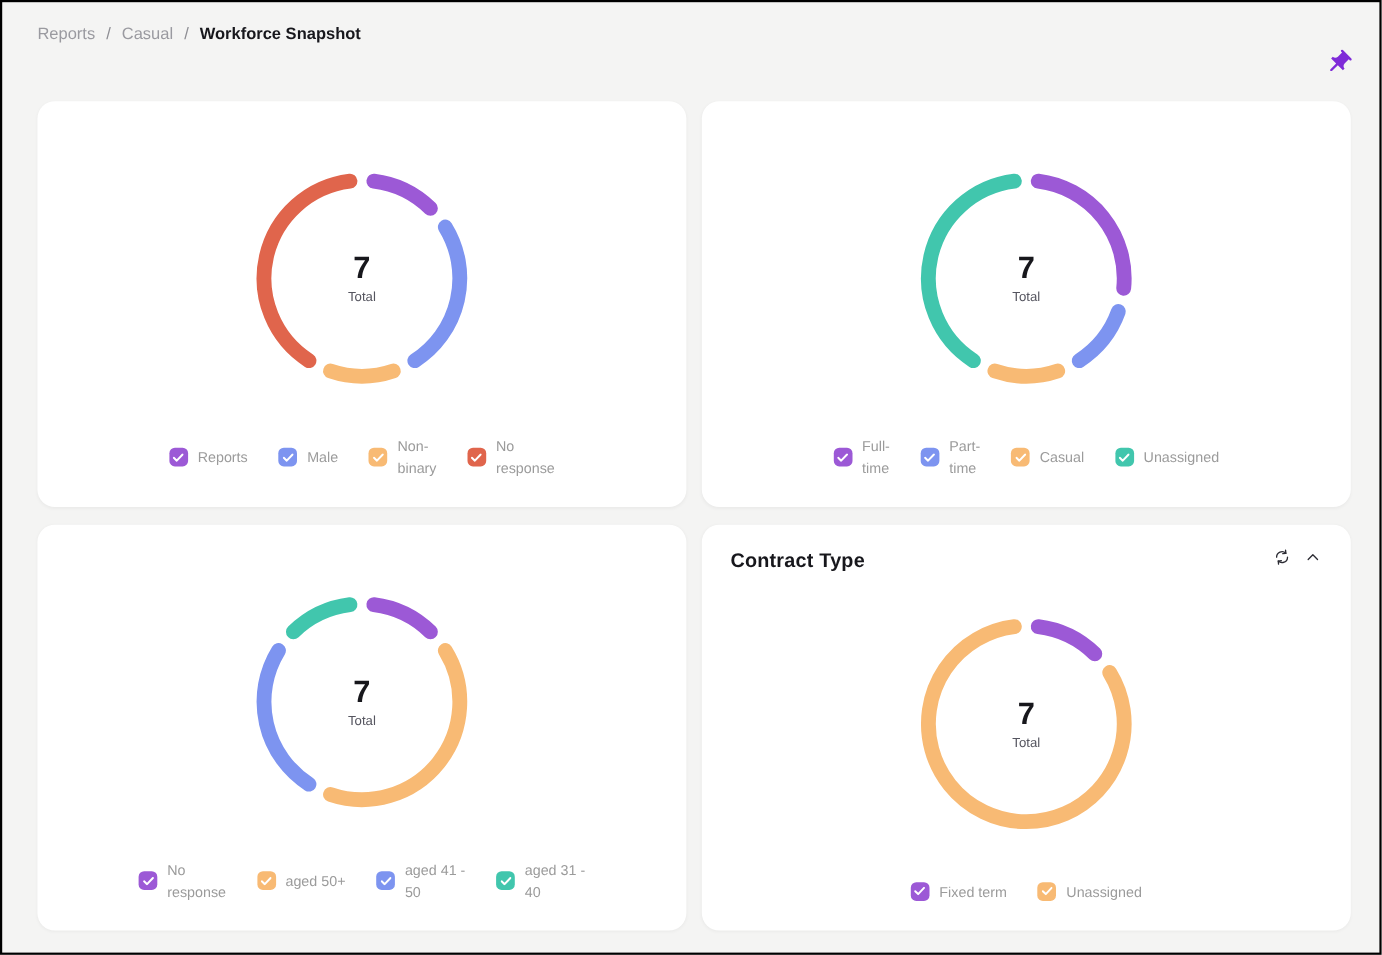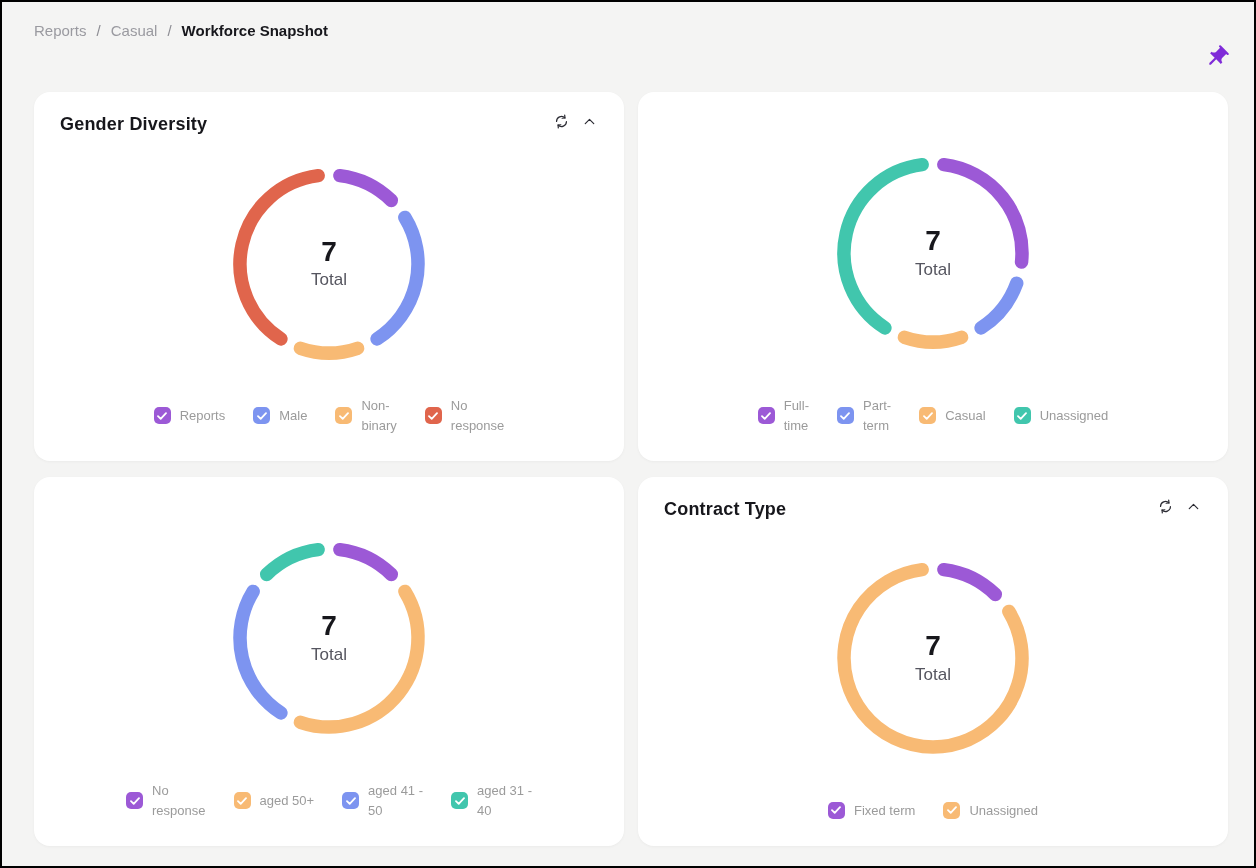--- a/index.html
+++ b/index.html
@@ -25,21 +25,21 @@
   }
   .card-header{display:flex;justify-content:space-between;align-items:flex-start;}
   .card-title{font-size:18px;font-weight:700;color:#17171c;letter-spacing:.2px;}
   .card-actions{display:flex;gap:10px;align-items:center;margin-top:-2px;}
   .icon-btn{width:18px;height:18px;cursor:pointer;color:#2b2b33;display:flex;align-items:center;justify-content:center;}
   .icon-btn svg{display:block;}
   
   .chart-wrap{position:relative;flex:1;display:flex;align-items:center;justify-content:center;}
   .center-label{position:absolute;left:0;right:0;text-align:center;pointer-events:none;}
   .center-total{font-size:28px;font-weight:700;color:#17171c;line-height:1.1;}
-  .center-sub{font-size:17px;color:#55555f;margin-top:3px;}
+  .center-sub{font-size:12px;color:#55555f;margin-top:3px;}
   
   .legend{display:flex;justify-content:center;align-items:center;gap:28px;padding:4px 0 8px;}
   .legend-item{display:flex;align-items:center;gap:9px;cursor:pointer;}
   .legend-box{width:17px;height:17px;border-radius:5px;display:flex;align-items:center;justify-content:center;flex:none;}
   .legend-label{font-size:13px;color:#9b9b9b;white-space:pre-line;line-height:1.5;}
 </style>
 </head>
 <body>
 
 <div class="breadcrumb">
@@ -52,38 +52,20 @@
 
 <div class="pin-btn">
   <svg width="26" height="26" viewBox="0 0 24 24">
     <path transform="rotate(45 12 12)" fill="#7F2BD8" d="M16 9V4h1a1 1 0 0 0 0-2H7a1 1 0 0 0 0 2h1v5c0 1.66-1.34 3-3 3v2h5.97v7l1 1 1-1v-7H19v-2c-1.66 0-3-1.34-3-3z"></path>
   </svg>
 </div>
 
 <div class="grid">
 
   <div class="card">
-    <div class="card-header">
-      <div class="card-title">Gender Diversity</div>
-      <div class="card-actions">
-        <span class="icon-btn">
-          <svg width="17" height="17" viewBox="0 0 24 24" fill="none" stroke="currentColor" stroke-width="1.7" stroke-linecap="round" stroke-linejoin="round">
-            <path d="M19 12a7 7 0 0 1-11.9 5"></path>
-              <polyline points="7.5 21 7.1 17 11.1 16.6"></polyline>
-            <path d="M5 12a7 7 0 0 1 11.9-5"></path>
-              <polyline points="16.5 3 16.9 7 12.9 7.4"></polyline>
-          </svg>
-        </span>
-        <span class="icon-btn">
-          <svg width="17" height="17" viewBox="0 0 24 24" fill="none" stroke="currentColor" stroke-width="1.7" stroke-linecap="round" stroke-linejoin="round">
-            <polyline points="6 15 12 9 18 15"></polyline>
-          </svg>
-        </span>
-      </div>
-    </div>
     <div class="chart-wrap">
         <svg width="206" height="206" viewBox="0 0 206 206">
           <path d="M 113.85 14.66 A 89 89 0 0 1 165.30 39.44" fill="none" stroke="#9C59D6" stroke-width="13.5" stroke-linecap="round"></path>
           <path d="M 178.83 56.40 A 89 89 0 0 1 151.10 177.88" fill="none" stroke="#7D94F0" stroke-width="13.5" stroke-linecap="round"></path>
           <path d="M 131.56 187.29 A 89 89 0 0 1 74.44 187.29" fill="none" stroke="#F8BA74" stroke-width="13.5" stroke-linecap="round"></path>
           <path d="M 54.90 177.88 A 89 89 0 0 1 92.15 14.66" fill="none" stroke="#E0654C" stroke-width="13.5" stroke-linecap="round"></path>
         </svg>
       <div class="center-label">
         <div class="center-total">7</div>
         <div class="center-sub">Total</div>
@@ -150,21 +132,21 @@
           <span class="legend-label">Full-
 time</span>
         </div>
         <div class="legend-item">
           <span class="legend-box" style="background: rgb(125, 148, 240);">
             <svg width="10" height="8" viewBox="0 0 10 8" fill="none" stroke="#ffffff" stroke-width="1.8" stroke-linecap="round" stroke-linejoin="round">
               <polyline points="1 4.2 3.7 6.8 9 1.2"></polyline>
             </svg>
           </span>
           <span class="legend-label">Part-
-term</span>
+time</span>
         </div>
         <div class="legend-item">
           <span class="legend-box" style="background: rgb(248, 186, 116);">
             <svg width="10" height="8" viewBox="0 0 10 8" fill="none" stroke="#ffffff" stroke-width="1.8" stroke-linecap="round" stroke-linejoin="round">
               <polyline points="1 4.2 3.7 6.8 9 1.2"></polyline>
             </svg>
           </span>
           <span class="legend-label">Casual</span>
         </div>
         <div class="legend-item">

